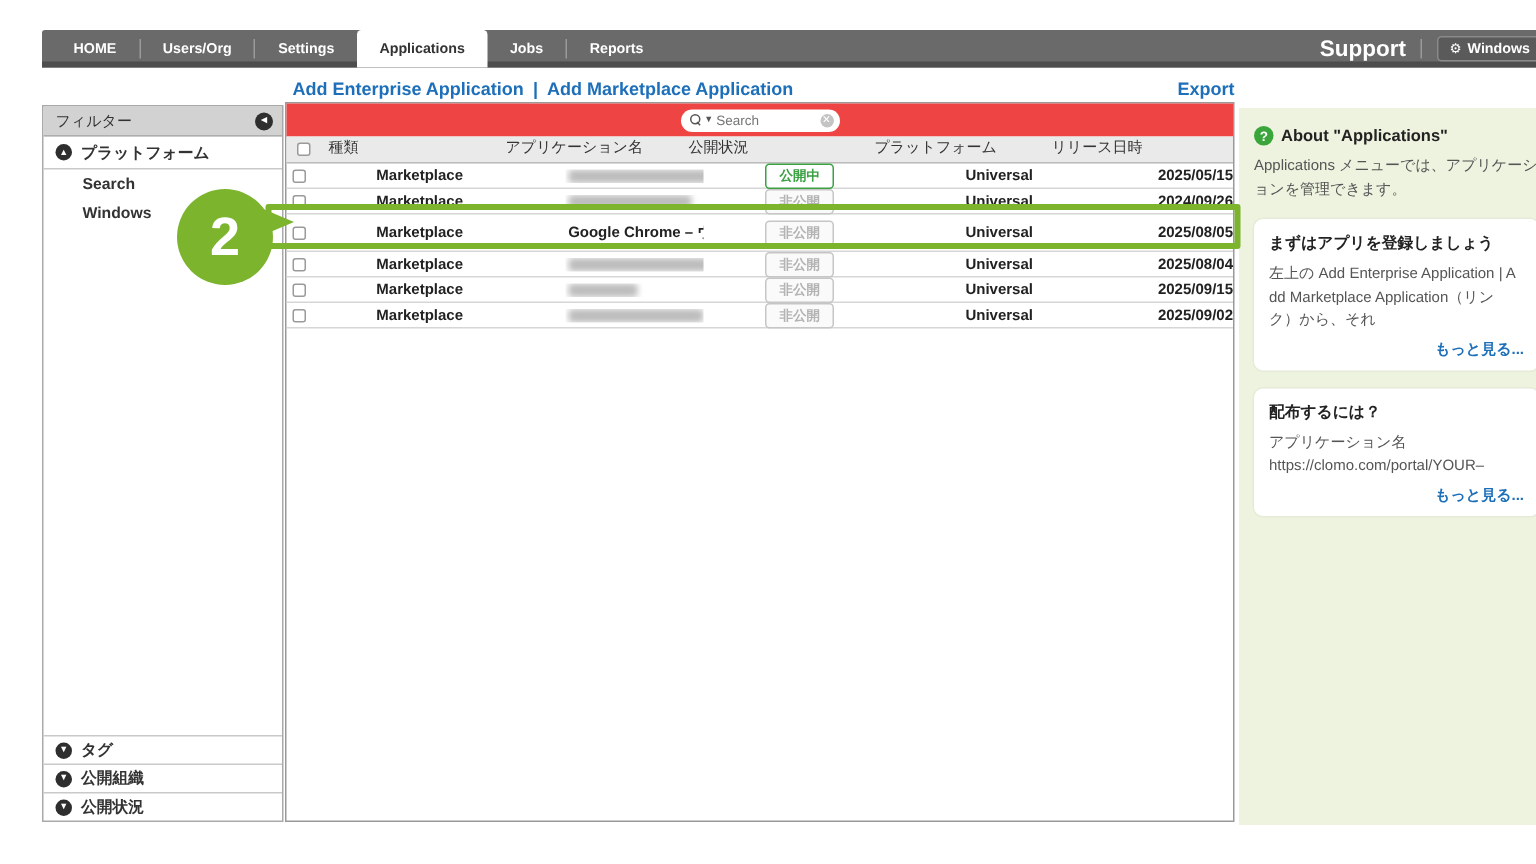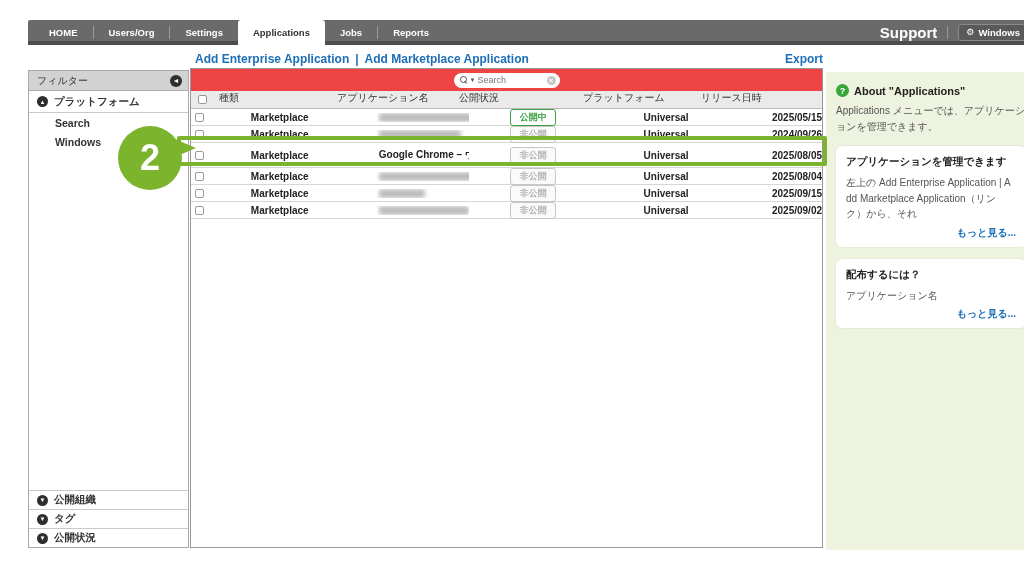--- a/index.html
+++ b/index.html
@@ -133,25 +133,25 @@
     <div class="sb-item child">
       <span>Search</span>
     </div>
     <div class="sb-item child">
       <span>Windows</span>
     </div>
     <div class="sb-spacer"></div>
     <div class="sb-bottom">
       <div class="sb-group">
         <span class="ci">▼</span>
-        <span>公開組織</span>
+        <span>タグ</span>
       </div>
       <div class="sb-group">
         <span class="ci">▼</span>
-        <span>タグ</span>
+        <span>公開組織</span>
       </div>
       <div class="sb-group">
         <span class="ci">▼</span>
         <span>公開状況</span>
       </div>
     </div>
   </div>
 
   <div class="main">
     <div class="toolbar">
@@ -255,25 +255,26 @@
   <div class="step-tail"></div>
 
   <div class="help">
     <div class="help-title">
       <span class="qicon">?</span>
       <b>About "Applications"</b>
     </div>
     <div class="help-intro">Applications メニューでは、アプリケーションを管理できます。</div>
 
     <div class="card">
-      <div class="card-title">アプリケーションを管理できます</div>
+      <div class="card-title">まずはアプリを登録しましょう</div>
       <div class="card-body">左上の Add Enterprise Application | Add Marketplace Application（リンク）から、それ</div>
       <div class="more"><span>もっと見る...</span></div>
     </div>
 
     <div class="card">
       <div class="card-title">配布するには？</div>
       <div class="card-body">アプリケーション名</div>
+      <div class="card-body">https://clomo.com/portal/YOUR–</div>
       <div class="more"><span>もっと見る...</span></div>
     </div>
   </div>
 
 </div>
 
 </body></html>

